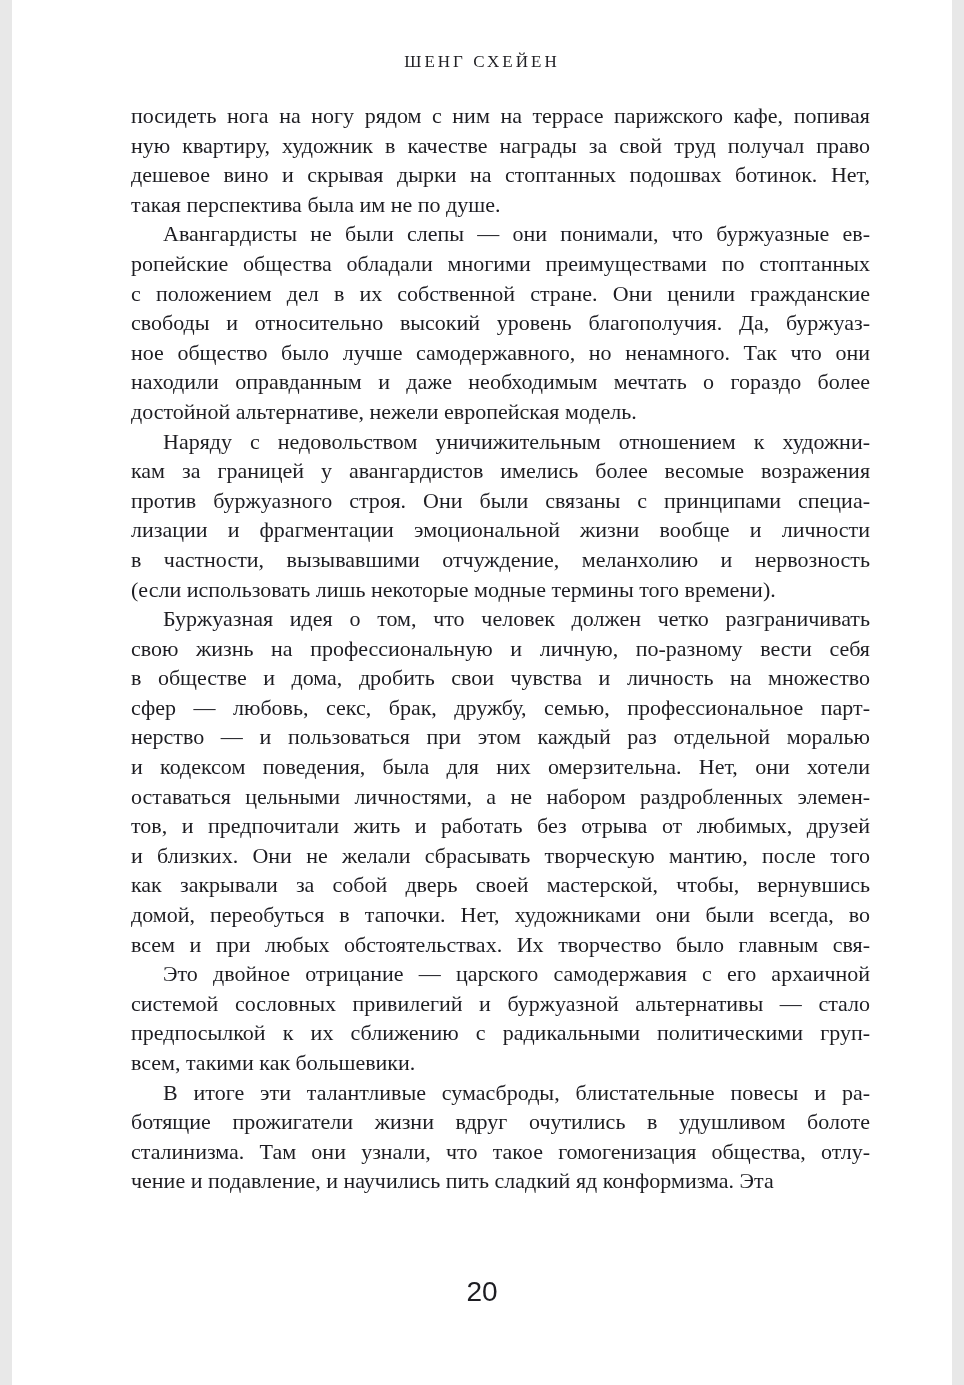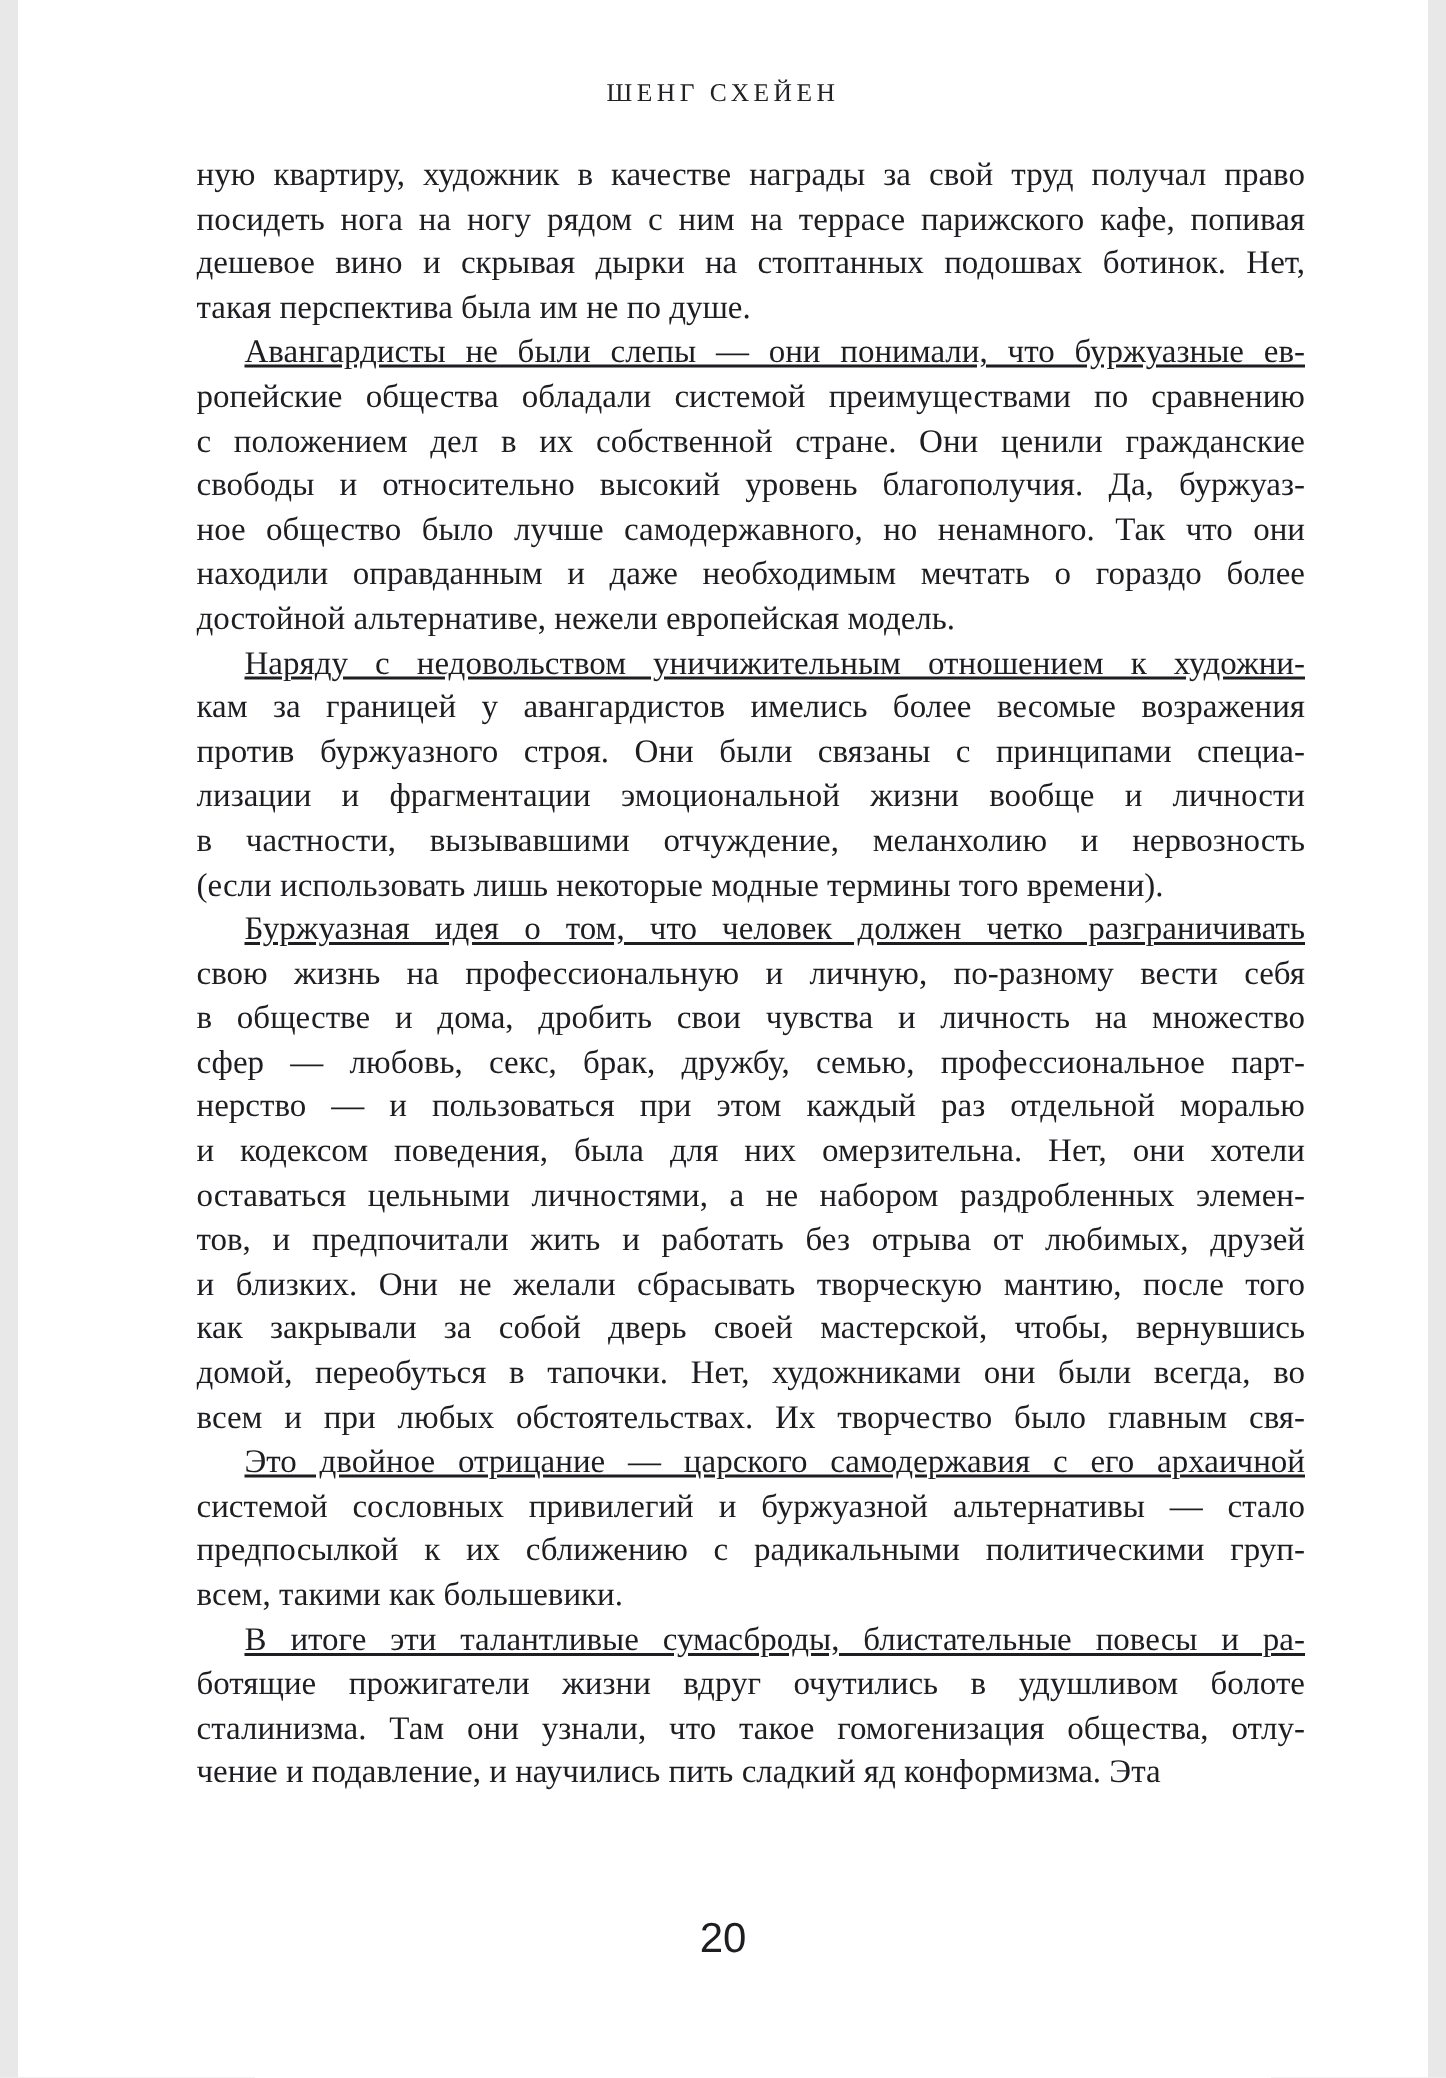--- a/index.html
+++ b/index.html
@@ -41,46 +41,45 @@
     white-space: normal;
     text-align: justify;
     text-align-last: justify;
     overflow: hidden;
   }
   .line.last {
     text-align-last: left;
   }
   .line.indent {
     text-indent: 32px;
-    text-decoration: underline;
   }
   .page-number {
     position: absolute;
     top: 1276px;
     left: 0;
     right: 0;
     text-align: center;
     font-family: "Liberation Sans", sans-serif;
     font-size: 28px;
     color: #1d1d22;
   }
 </style>
 </head>
 <body>
 
 <div class="page">
   <div class="running-head">ШЕНГ СХЕЙЕН</div>
 
   <div class="text-block">
+      <div class="line">посидеть нога на ногу рядом с ним на террасе парижского кафе, попивая</div>
       <div class="line">ную квартиру, художник в качестве награды за свой труд получал право</div>
-      <div class="line">посидеть нога на ногу рядом с ним на террасе парижского кафе, попивая</div>
       <div class="line">дешевое вино и скрывая дырки на стоптанных подошвах ботинок. Нет,</div>
       <div class="line last">такая перспектива была им не по душе.</div>
       <div class="line indent">Авангардисты не были слепы — они понимали, что буржуазные ев-</div>
-      <div class="line">ропейские общества обладали системой преимуществами по сравнению</div>
+      <div class="line">ропейские общества обладали многими преимуществами по стоптанных</div>
       <div class="line">с положением дел в их собственной стране. Они ценили гражданские</div>
       <div class="line">свободы и относительно высокий уровень благополучия. Да, буржуаз-</div>
       <div class="line">ное общество было лучше самодержавного, но ненамного. Так что они</div>
       <div class="line">находили оправданным и даже необходимым мечтать о гораздо более</div>
       <div class="line last">достойной альтернативе, нежели европейская модель.</div>
       <div class="line indent">Наряду с недовольством уничижительным отношением к художни-</div>
       <div class="line">кам за границей у авангардистов имелись более весомые возражения</div>
       <div class="line">против буржуазного строя. Они были связаны с принципами специа-</div>
       <div class="line">лизации и фрагментации эмоциональной жизни вообще и личности</div>
       <div class="line">в частности, вызывавшими отчуждение, меланхолию и нервозность</div>

